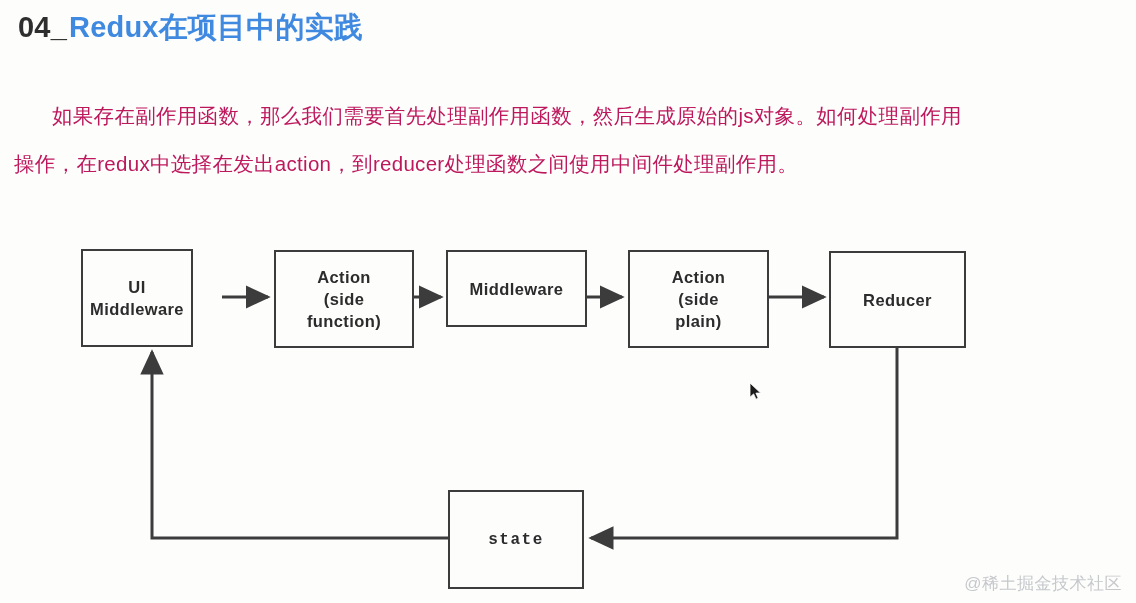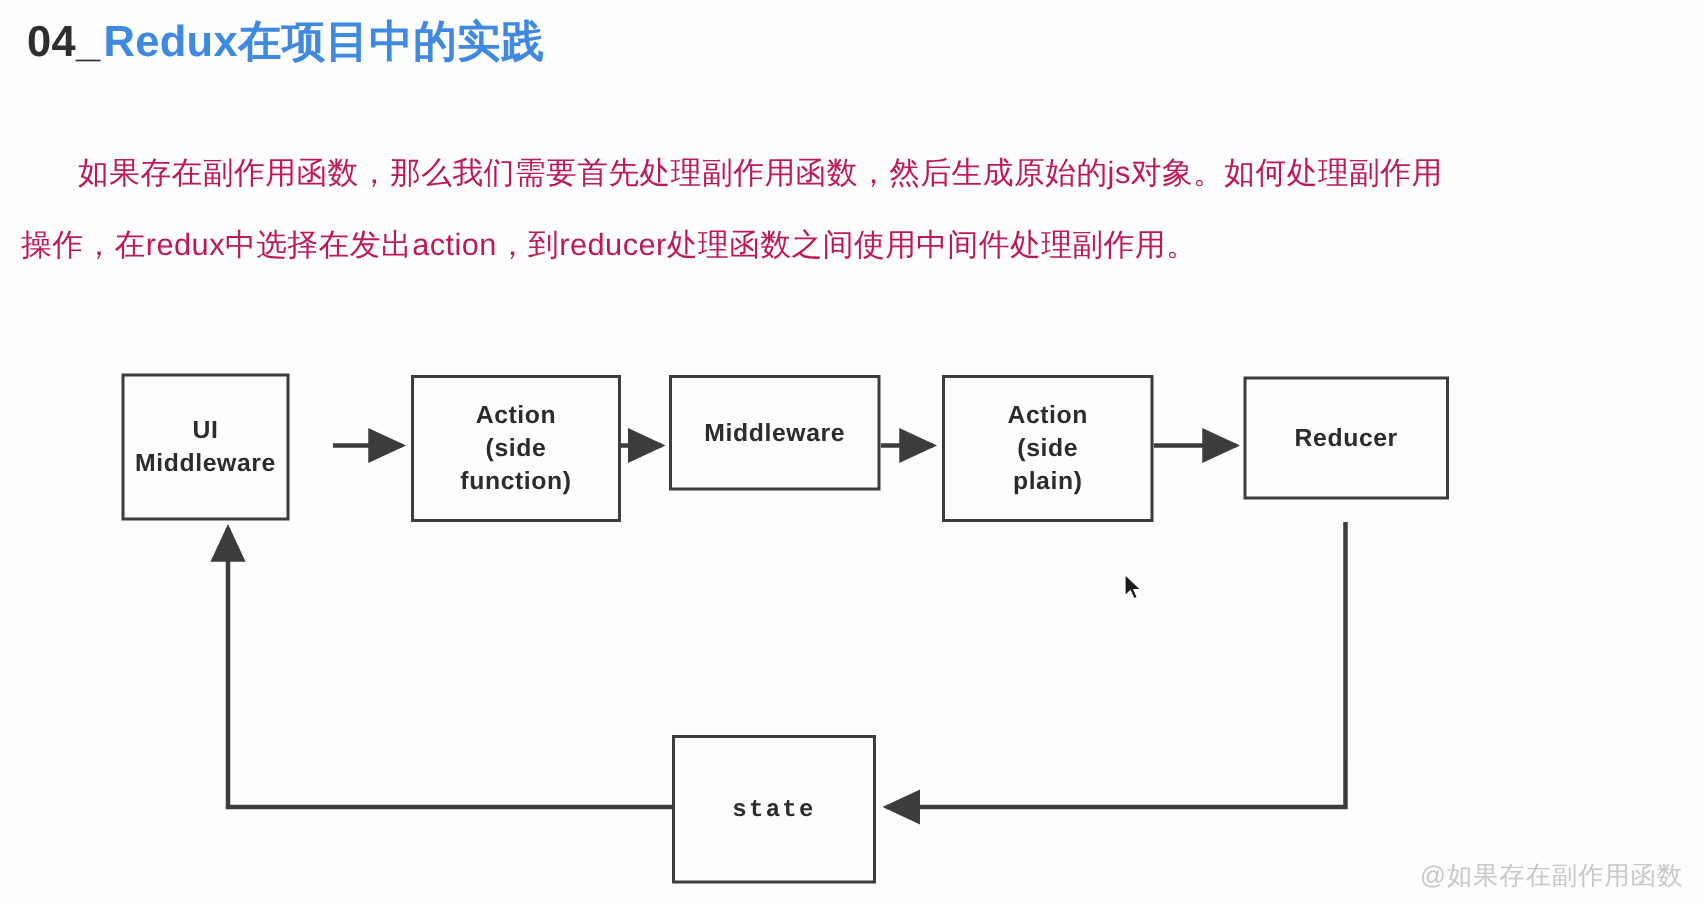--- a/index.html
+++ b/index.html
@@ -70,21 +70,21 @@
     line-height: 22px;
     letter-spacing: 0.4px;
     z-index: 3;
   }
   .node .txt { display: block; }
 
   #node-ui        { left: 81px;  top: 249px; width: 112px; height: 98px; }
   #node-action-a  { left: 274px; top: 250px; width: 140px; height: 98px; }
   #node-mw        { left: 446px; top: 250px; width: 141px; height: 77px; }
   #node-action-b  { left: 628px; top: 250px; width: 141px; height: 98px; }
-  #node-reducer   { left: 829px; top: 251px; width: 137px; height: 82px; }
+  #node-reducer   { left: 829px; top: 251px; width: 137px; height: 97px; }
   #node-state     { left: 448px; top: 490px; width: 136px; height: 99px;
                     font-family: "Liberation Mono", "DejaVu Sans Mono", monospace;
                     font-size: 16px; letter-spacing: 1.5px; }
 
   #connectors {
     position: absolute;
     left: 0; top: 0;
     width: 1136px; height: 603px;
     z-index: 2;
   }
@@ -186,15 +186,15 @@
         <span class="txt">state</span>
       </div>
     </div>
 
   </div>
 
   <svg id="cursor" viewBox="0 0 16 20">
     <path d="M1,1 L1,15.2 L4.6,11.9 L7.0,17.2 L9.2,16.2 L6.9,11.1 L11.6,11.0 z" fill="#1b1b1b" stroke="#ffffff" stroke-width="0.8"></path>
   </svg>
 
-  <div id="watermark">@如果存在副作用函数</div>
+  <div id="watermark">@稀土掘金技术社区</div>
 
 </div>
 
 </body></html>

